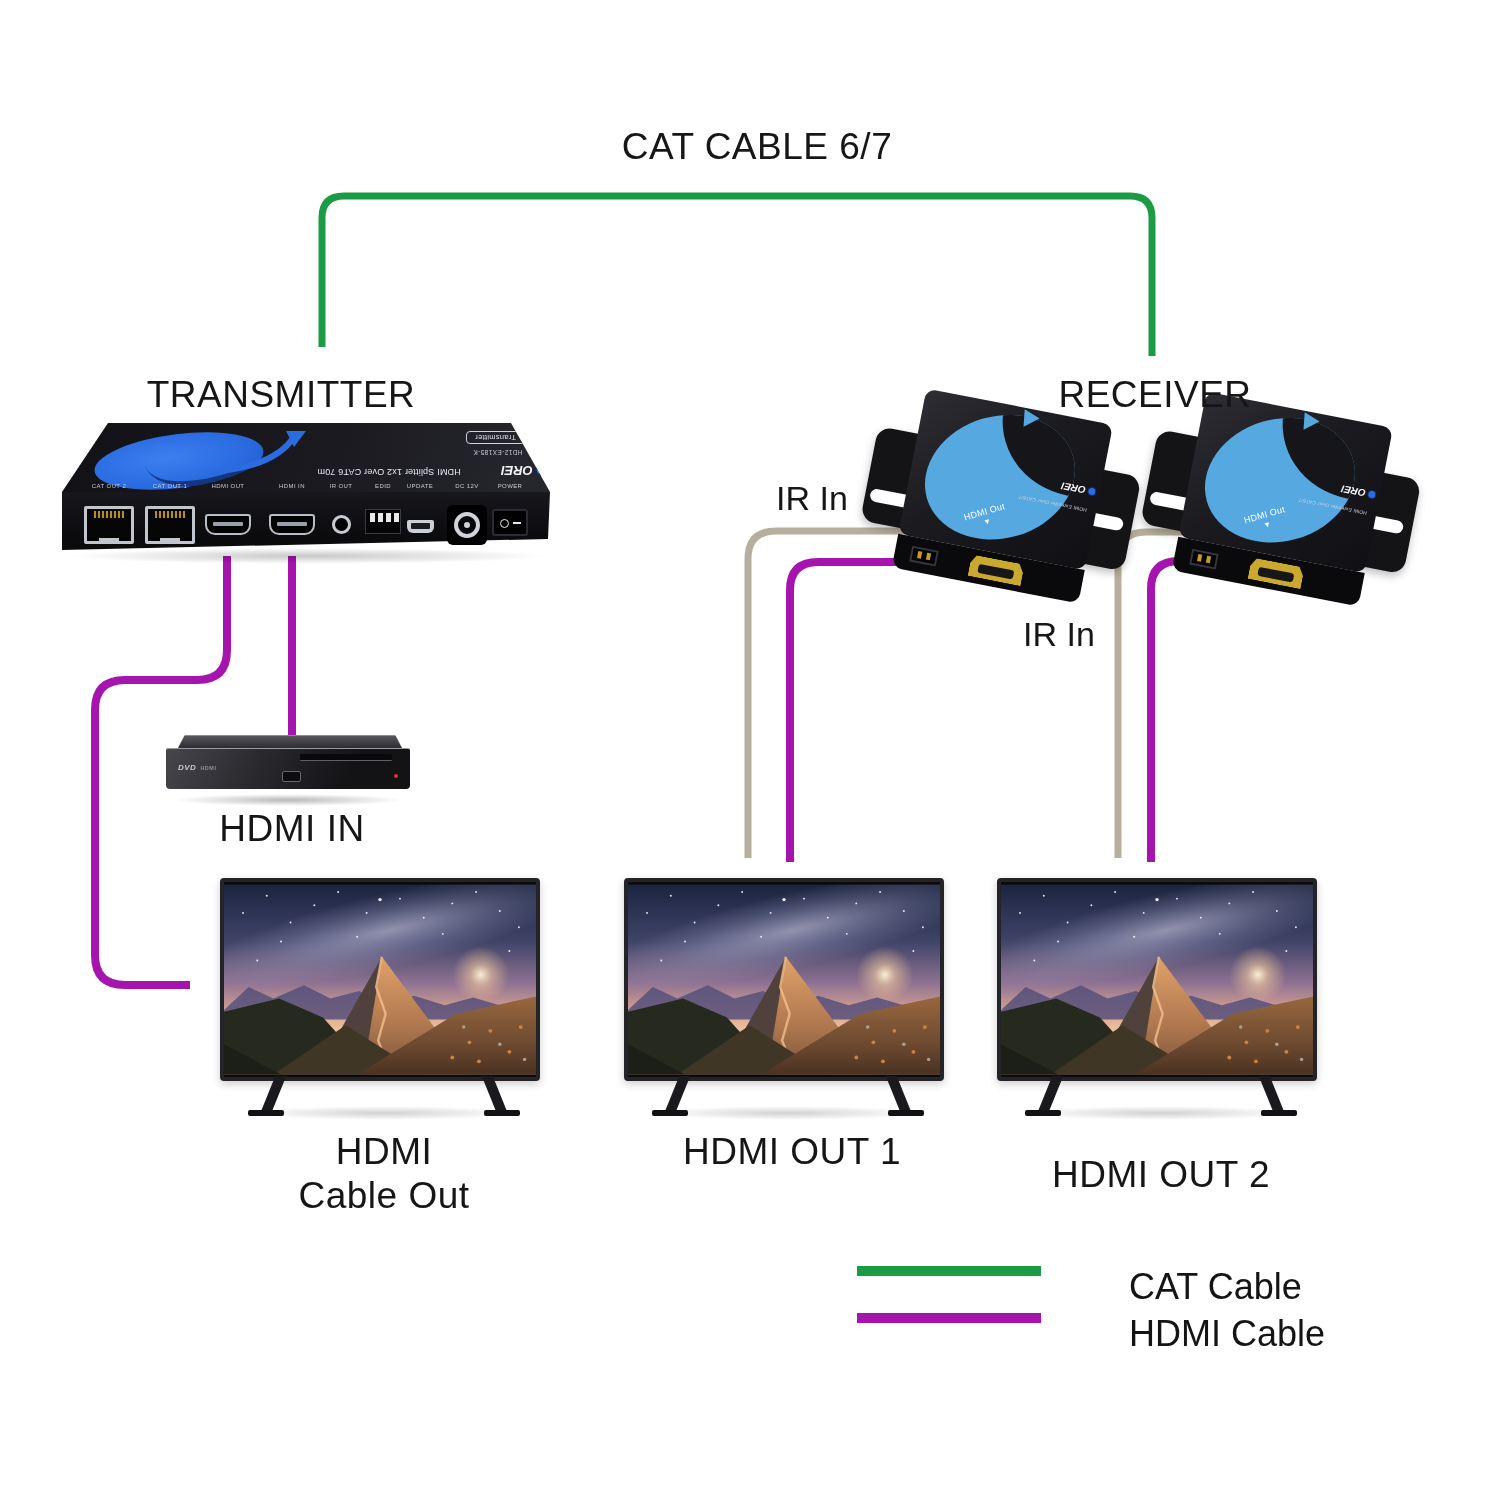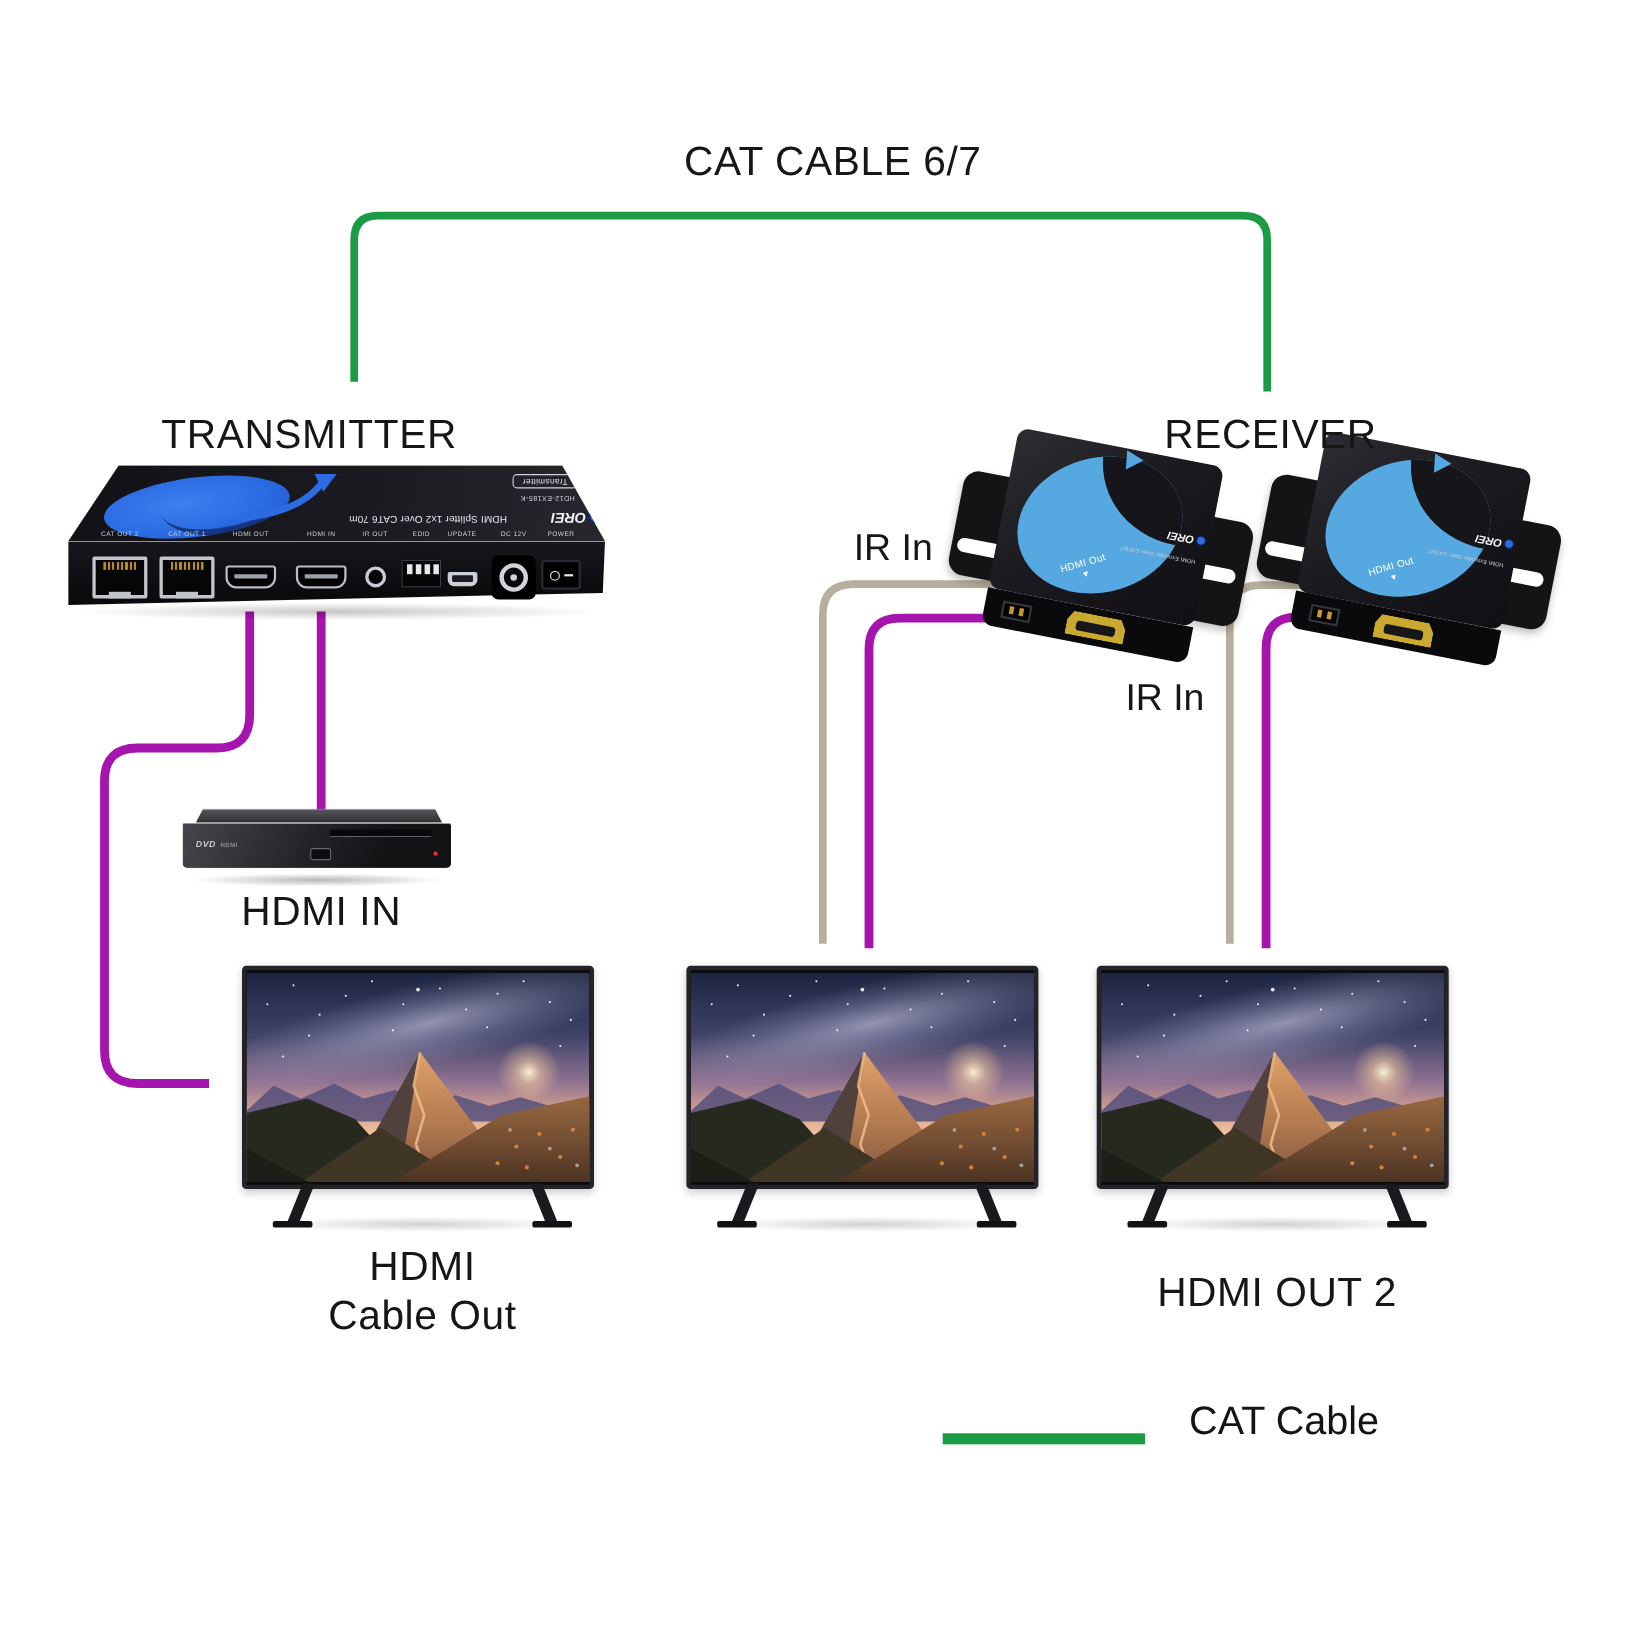--- a/index.html
+++ b/index.html
@@ -136,21 +136,21 @@
   .tv-leg.l{left:48px;transform:skewX(-22deg);}
   .tv-leg.r{right:48px;transform:skewX(22deg);}
   .tv-foot{position:absolute;bottom:2px;width:36px;height:6px;background:#121215;border-radius:2px;}
   .tv-foot.l{left:28px;}
   .tv-foot.r{right:28px;}
   .tv-shadow{position:absolute;bottom:-2px;left:8%;width:84%;height:14px;border-radius:50%;
          background:radial-gradient(ellipse,rgba(0,0,0,.18),rgba(0,0,0,0) 70%);z-index:-1;}
 
   
   #legend{position:absolute;left:857px;top:1266px;z-index:6;}
-  .legend-row{display:flex;align-items:flex-end;height:47px;}
+  .legend-row{display:flex;align-items:flex-start;height:47px;gap:48px;}
   .legend-bar{width:184px;height:10px;margin-right:40px;flex:0 0 auto;}
   .legend-text{font-size:36px;font-weight:500;color:#141414;white-space:nowrap;}
   .bar-cat{background:#1a9b44;}
   .bar-hdmi{background:#a515ad;}
   .bar-ir{background:#b7af9d;}
 </style>
 </head>
 <body>
 
 <div id="canvas">
@@ -247,20 +247,21 @@
   <div class="big-label" style="left:757px;top:126px">CAT CABLE 6/7</div>
   <div class="big-label" style="left:281px;top:374px">TRANSMITTER</div>
   <div class="big-label" style="left:1155px;top:374px">RECEIVER</div>
   <div class="mid-label" style="left:812px;top:479px">IR In</div>
   <div class="mid-label" style="left:1059px;top:615px">IR In</div>
   <div class="big-label" style="left:292px;top:808px">HDMI IN</div>
   <div class="big-label two-line" style="left:384px;top:1130px">
     <div>HDMI</div>
     <div>Cable Out</div>
   </div>
+  <div class="big-label" style="left:792px;top:1131px">HDMI OUT 1</div>
   <div class="big-label" style="left:1161px;top:1154px">HDMI OUT 2</div>
 
   <div id="transmitter">
     <div class="t-shadow"></div>
     <div class="t-top">
       <div class="t-oval"></div>
       <svg class="t-swoosh" width="92" height="48">
         <path d="M4,42 C42,38 66,26 78,8" fill="none" stroke="#2b6ce2" stroke-width="6"></path>
         <polygon points="70,2 90,2 78,18" fill="#2b6ce2"></polygon>
       </svg>
@@ -398,15 +399,19 @@
     <div class="tv-leg r"></div>
     <div class="tv-foot l"></div>
     <div class="tv-foot r"></div>
   </div>
 
   <div id="legend">
     <div class="legend-row">
       <div class="legend-bar bar-cat"></div>
       <div class="legend-text">CAT Cable</div>
     </div>
+    <div class="legend-row">
+      <div class="legend-bar bar-hdmi"></div>
+      <div class="legend-text">HDMI Cable</div>
+    </div>
   </div>
 
 </div>
 
 </body></html>

